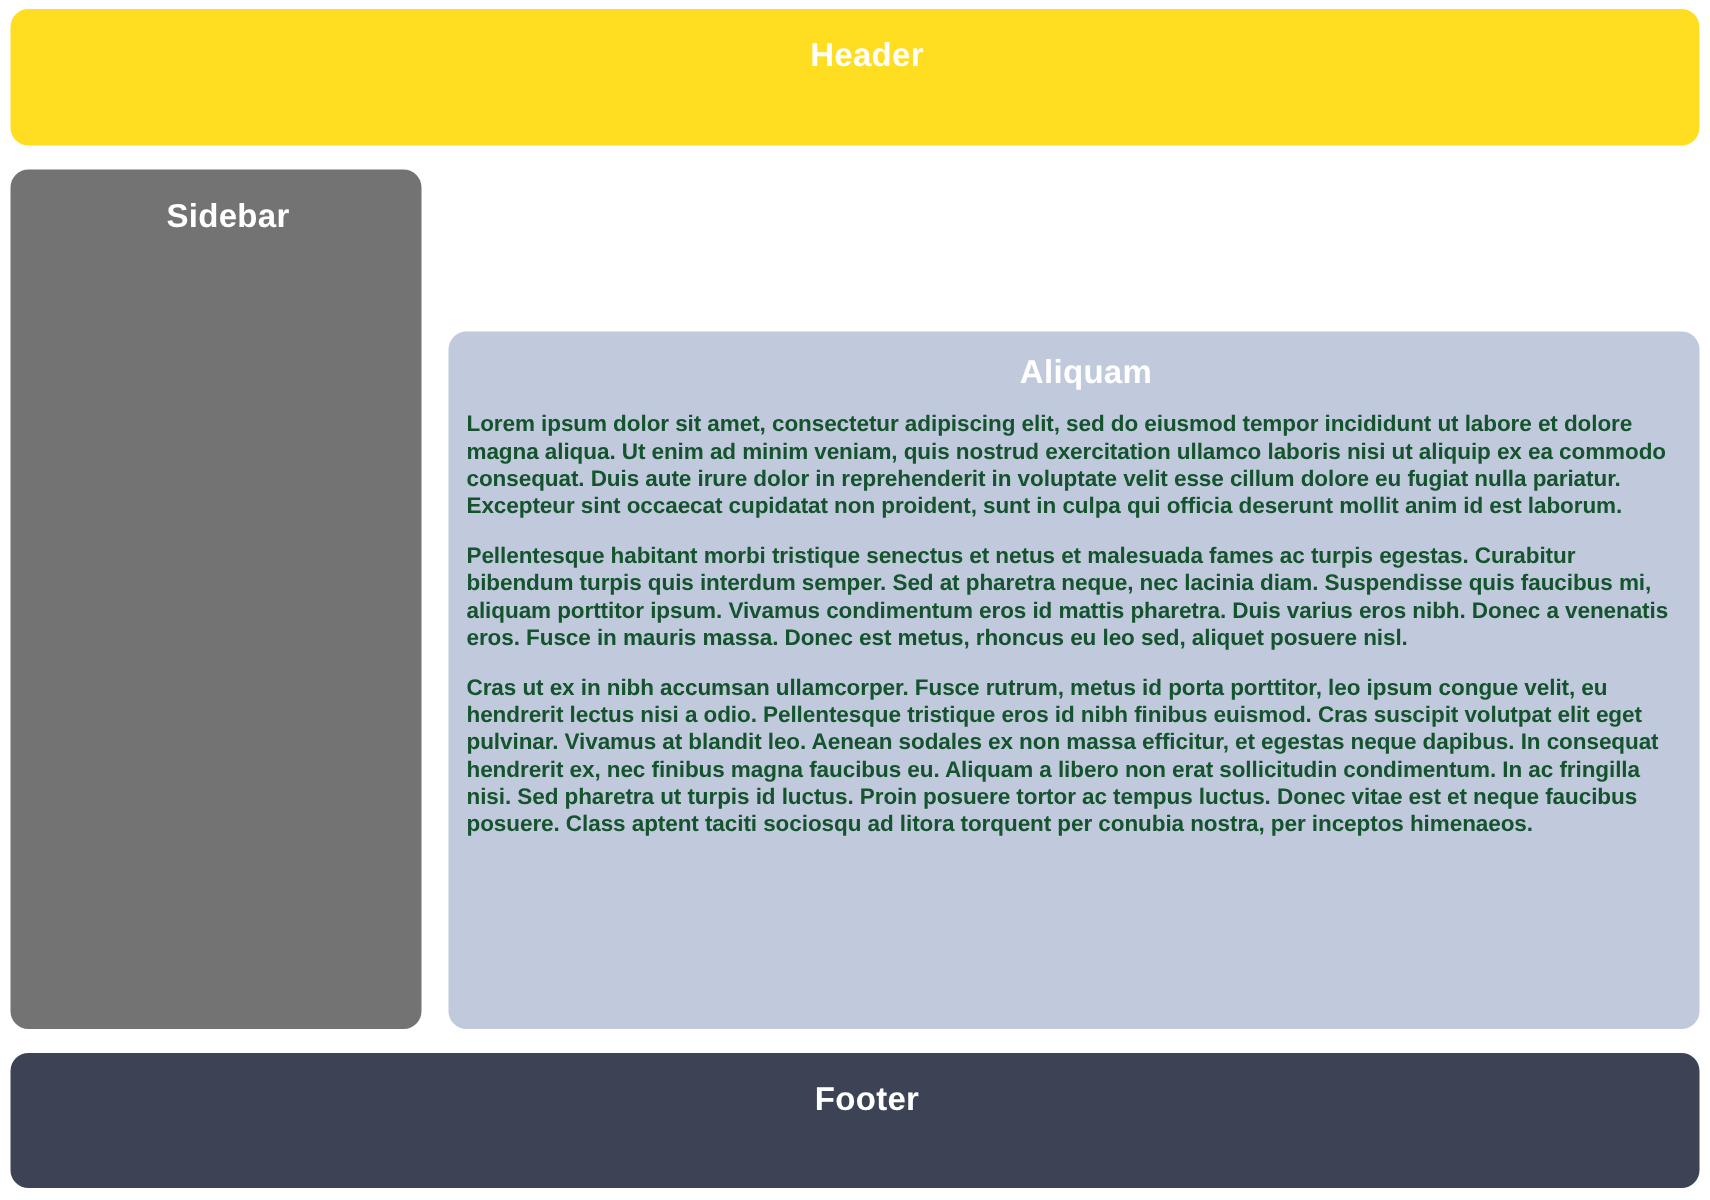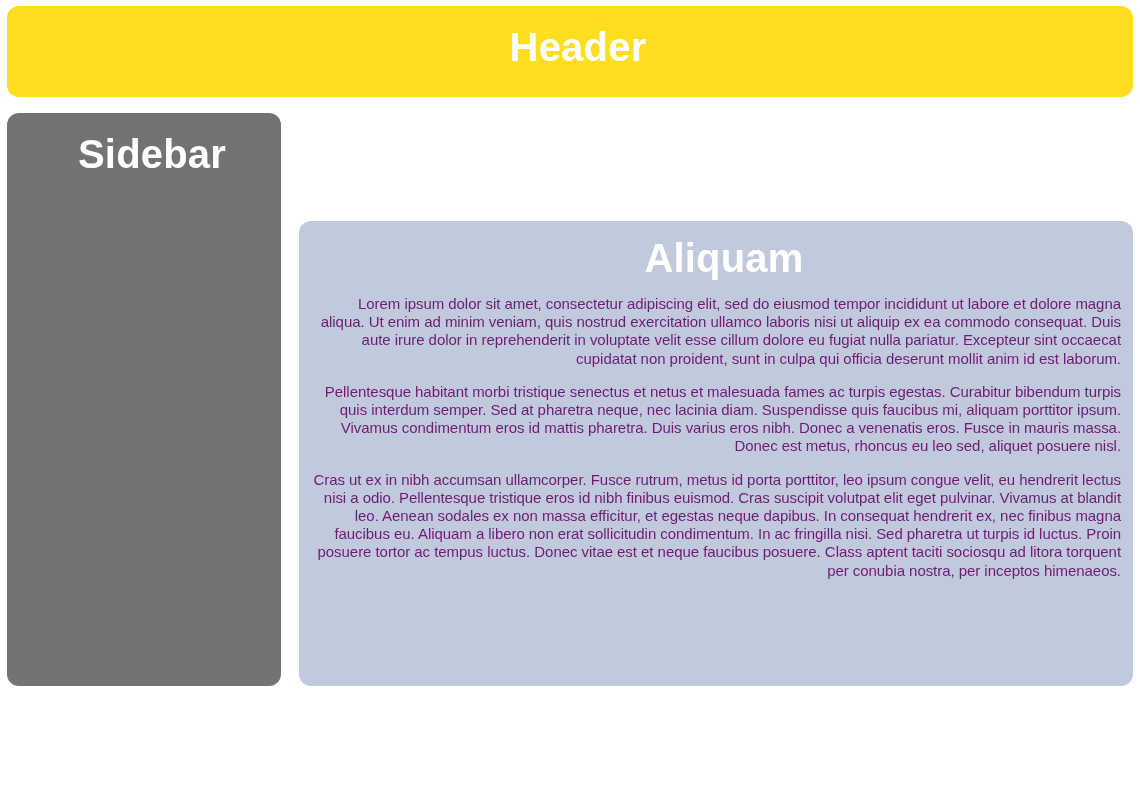--- a/index.html
+++ b/index.html
@@ -38,21 +38,21 @@
   .panel {
     border-radius: 12px;
     color: #ffffff;
     overflow: hidden;
     position: relative;
   }
 
   .panel-title {
     display: block;
     text-align: center;
-    font-size: 40px;
+    font-size: 22px;
     font-weight: bold;
     line-height: 1.15;
     color: #ffffff;
     margin: 0;
     padding-top: 18px;
     letter-spacing: 0.2px;
     padding-left: 16px;
   }
 
   
@@ -88,24 +88,24 @@
   }
 
   
   .article-body {
     padding: 0 1px;
   }
 
   .article-body p {
     margin: 0 0 15px 0;
     font-size: 15px;
-    font-weight: normal;
+    font-weight: bold;
     line-height: 18.2px;
-    color: #701a75;
-    text-align: right;
+    color: #14532d;
+    text-align: left;
     letter-spacing: -0.05px;
   }
 
   .article-body p:last-child {
     margin-bottom: 4px;
   }
 </style>
 </head>
 <body>
 
@@ -122,14 +122,17 @@
 
   <article class="panel article">
     <h2 class="panel-title">Aliquam</h2>
     <div class="article-body">
       <p>Lorem ipsum dolor sit amet, consectetur adipiscing elit, sed do eiusmod tempor incididunt ut labore et dolore magna aliqua. Ut enim ad minim veniam, quis nostrud exercitation ullamco laboris nisi ut aliquip ex ea commodo consequat. Duis aute irure dolor in reprehenderit in voluptate velit esse cillum dolore eu fugiat nulla pariatur. Excepteur sint occaecat cupidatat non proident, sunt in culpa qui officia deserunt mollit anim id est laborum.</p>
       <p>Pellentesque habitant morbi tristique senectus et netus et malesuada fames ac turpis egestas. Curabitur bibendum turpis quis interdum semper. Sed at pharetra neque, nec lacinia diam. Suspendisse quis faucibus mi, aliquam porttitor ipsum. Vivamus condimentum eros id mattis pharetra. Duis varius eros nibh. Donec a venenatis eros. Fusce in mauris massa. Donec est metus, rhoncus eu leo sed, aliquet posuere nisl.</p>
       <p>Cras ut ex in nibh accumsan ullamcorper. Fusce rutrum, metus id porta porttitor, leo ipsum congue velit, eu hendrerit lectus nisi a odio. Pellentesque tristique eros id nibh finibus euismod. Cras suscipit volutpat elit eget pulvinar. Vivamus at blandit leo. Aenean sodales ex non massa efficitur, et egestas neque dapibus. In consequat hendrerit ex, nec finibus magna faucibus eu. Aliquam a libero non erat sollicitudin condimentum. In ac fringilla nisi. Sed pharetra ut turpis id luctus. Proin posuere tortor ac tempus luctus. Donec vitae est et neque faucibus posuere. Class aptent taciti sociosqu ad litora torquent per conubia nostra, per inceptos himenaeos.</p>
     </div>
   </article>
 
+  <footer class="panel footer">
+    <h2 class="panel-title">Footer</h2>
+  </footer>
 
 </div>
 
 </body></html>

